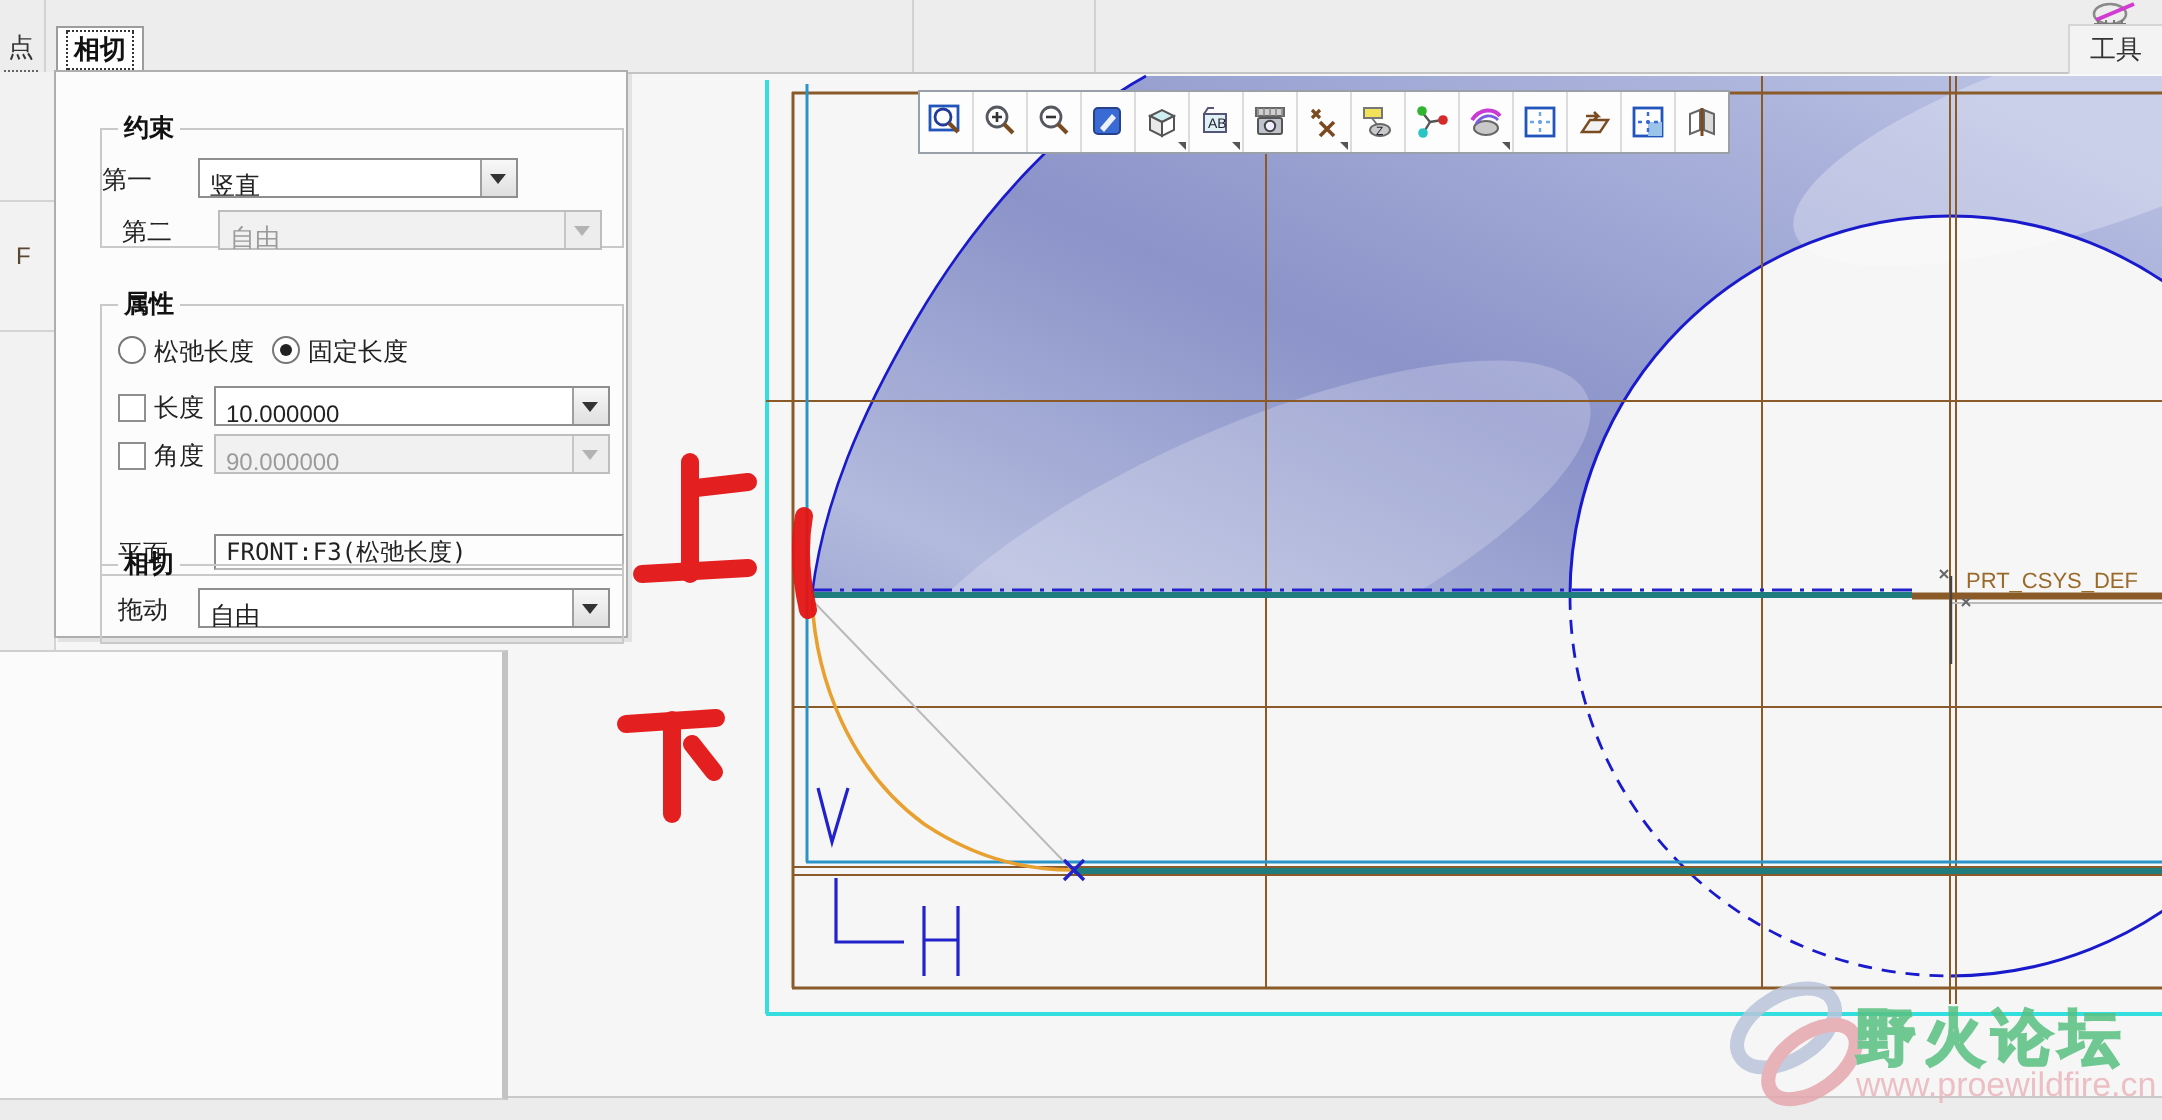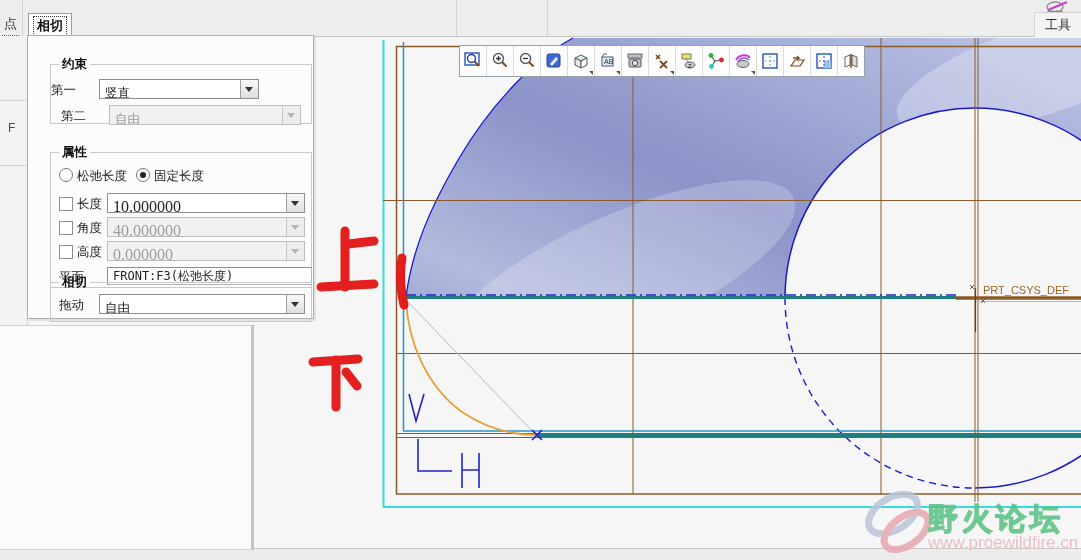--- a/index.html
+++ b/index.html
@@ -25,21 +25,21 @@
   
   .dialog{position:absolute;left:27px;top:35px;width:285px;height:282px;background:#fcfcfc;border:1px solid #aeaeae;box-shadow:2px 2px 0 rgba(0,0,0,.08);z-index:6;font-size:12.5px;color:#222;}
   fieldset{position:absolute;border:1px solid #c9c9c9;margin:12px;padding:0;}
   legend{font-weight:bold;font-size:12.5px;padding:0 3px;margin-left:8px;color:#111;}
   .fs-cons{left:10px;top:8px;width:260px;height:66px;}
   .fs-prop{left:10px;top:96px;width:260px;height:142px;}
   .fs-tan {left:10px;top:226px;width:260px;height:46px;}
   .row{position:absolute;height:22px;line-height:22px;}
   .lbl{position:absolute;left:0;top:0;white-space:nowrap;}
   .sel{position:absolute;height:20px;background:#fff;border:1px solid #8f8f8f;box-sizing:border-box;}
-  .sel .sel-text{position:absolute;left:5px;top:2px;font-family:Liberation Serif, serif;font-size:16px;color:#222;white-space:nowrap;}
+  .sel .sel-text{position:absolute;left:5px;top:2px;font-family:Liberation Sans, sans-serif;font-size:12px;color:#222;white-space:nowrap;}
   .sel .cjk{font-family:"Liberation Sans","DejaVu Sans",sans-serif;font-size:12.5px;}
   .sel .sel-btn{position:absolute;right:0;top:0;width:17px;height:100%;background:linear-gradient(#f8f8f8,#dfdfdf);border-left:1px solid #9f9f9f;}
   .sel .sel-btn:after{content:"";position:absolute;left:4px;top:7px;border-left:4px solid transparent;border-right:4px solid transparent;border-top:5px solid #333;}
   .sel.dis{background:#f1f1f1;border-color:#bdbdbd;}
   .sel.dis .sel-text{color:#9b9b9b;}
   .sel.dis .sel-btn{background:#ededed;border-left-color:#c6c6c6;}
   .sel.dis .sel-btn:after{border-top-color:#b3b3b3;}
   .chk{position:absolute;width:12px;height:12px;background:#fff;border:1px solid #8f8f8f;top:4px;}
   .radio{position:absolute;width:12px;height:12px;border:1px solid #777;border-radius:50%;background:#fff;top:3px;}
   .radio.on:after{content:"";position:absolute;left:3px;top:3px;width:6px;height:6px;border-radius:50%;background:#222;}
@@ -198,29 +198,21 @@
         <span class="lbl" style="left:18px">长度</span>
         <div class="sel" style="left:48px;top:0;width:198px">
           <span class="sel-text">10.000000</span>
           <span class="sel-btn"></span>
         </div>
       </div>
       <div class="row" style="left:8px;top:56px;width:246px">
         <span class="chk" style="left:0"></span>
         <span class="lbl" style="left:18px">角度</span>
         <div class="sel dis" style="left:48px;top:0;width:198px">
-          <span class="sel-text">40.000000</span>
-          <span class="sel-btn"></span>
-        </div>
-      </div>
-      <div class="row" style="left:8px;top:80px;width:246px">
-        <span class="chk" style="left:0"></span>
-        <span class="lbl" style="left:18px">高度</span>
-        <div class="sel dis" style="left:48px;top:0;width:198px">
-          <span class="sel-text">0.000000</span>
+          <span class="sel-text">90.000000</span>
           <span class="sel-btn"></span>
         </div>
       </div>
       <div class="row" style="left:8px;top:105px;width:246px">
         <span class="lbl">平面</span>
         <div class="txt" style="left:48px;top:1px;width:205px">FRONT:F3(松弛长度)</div>
       </div>
     </fieldset>
 
     <fieldset class="fs-tan">

